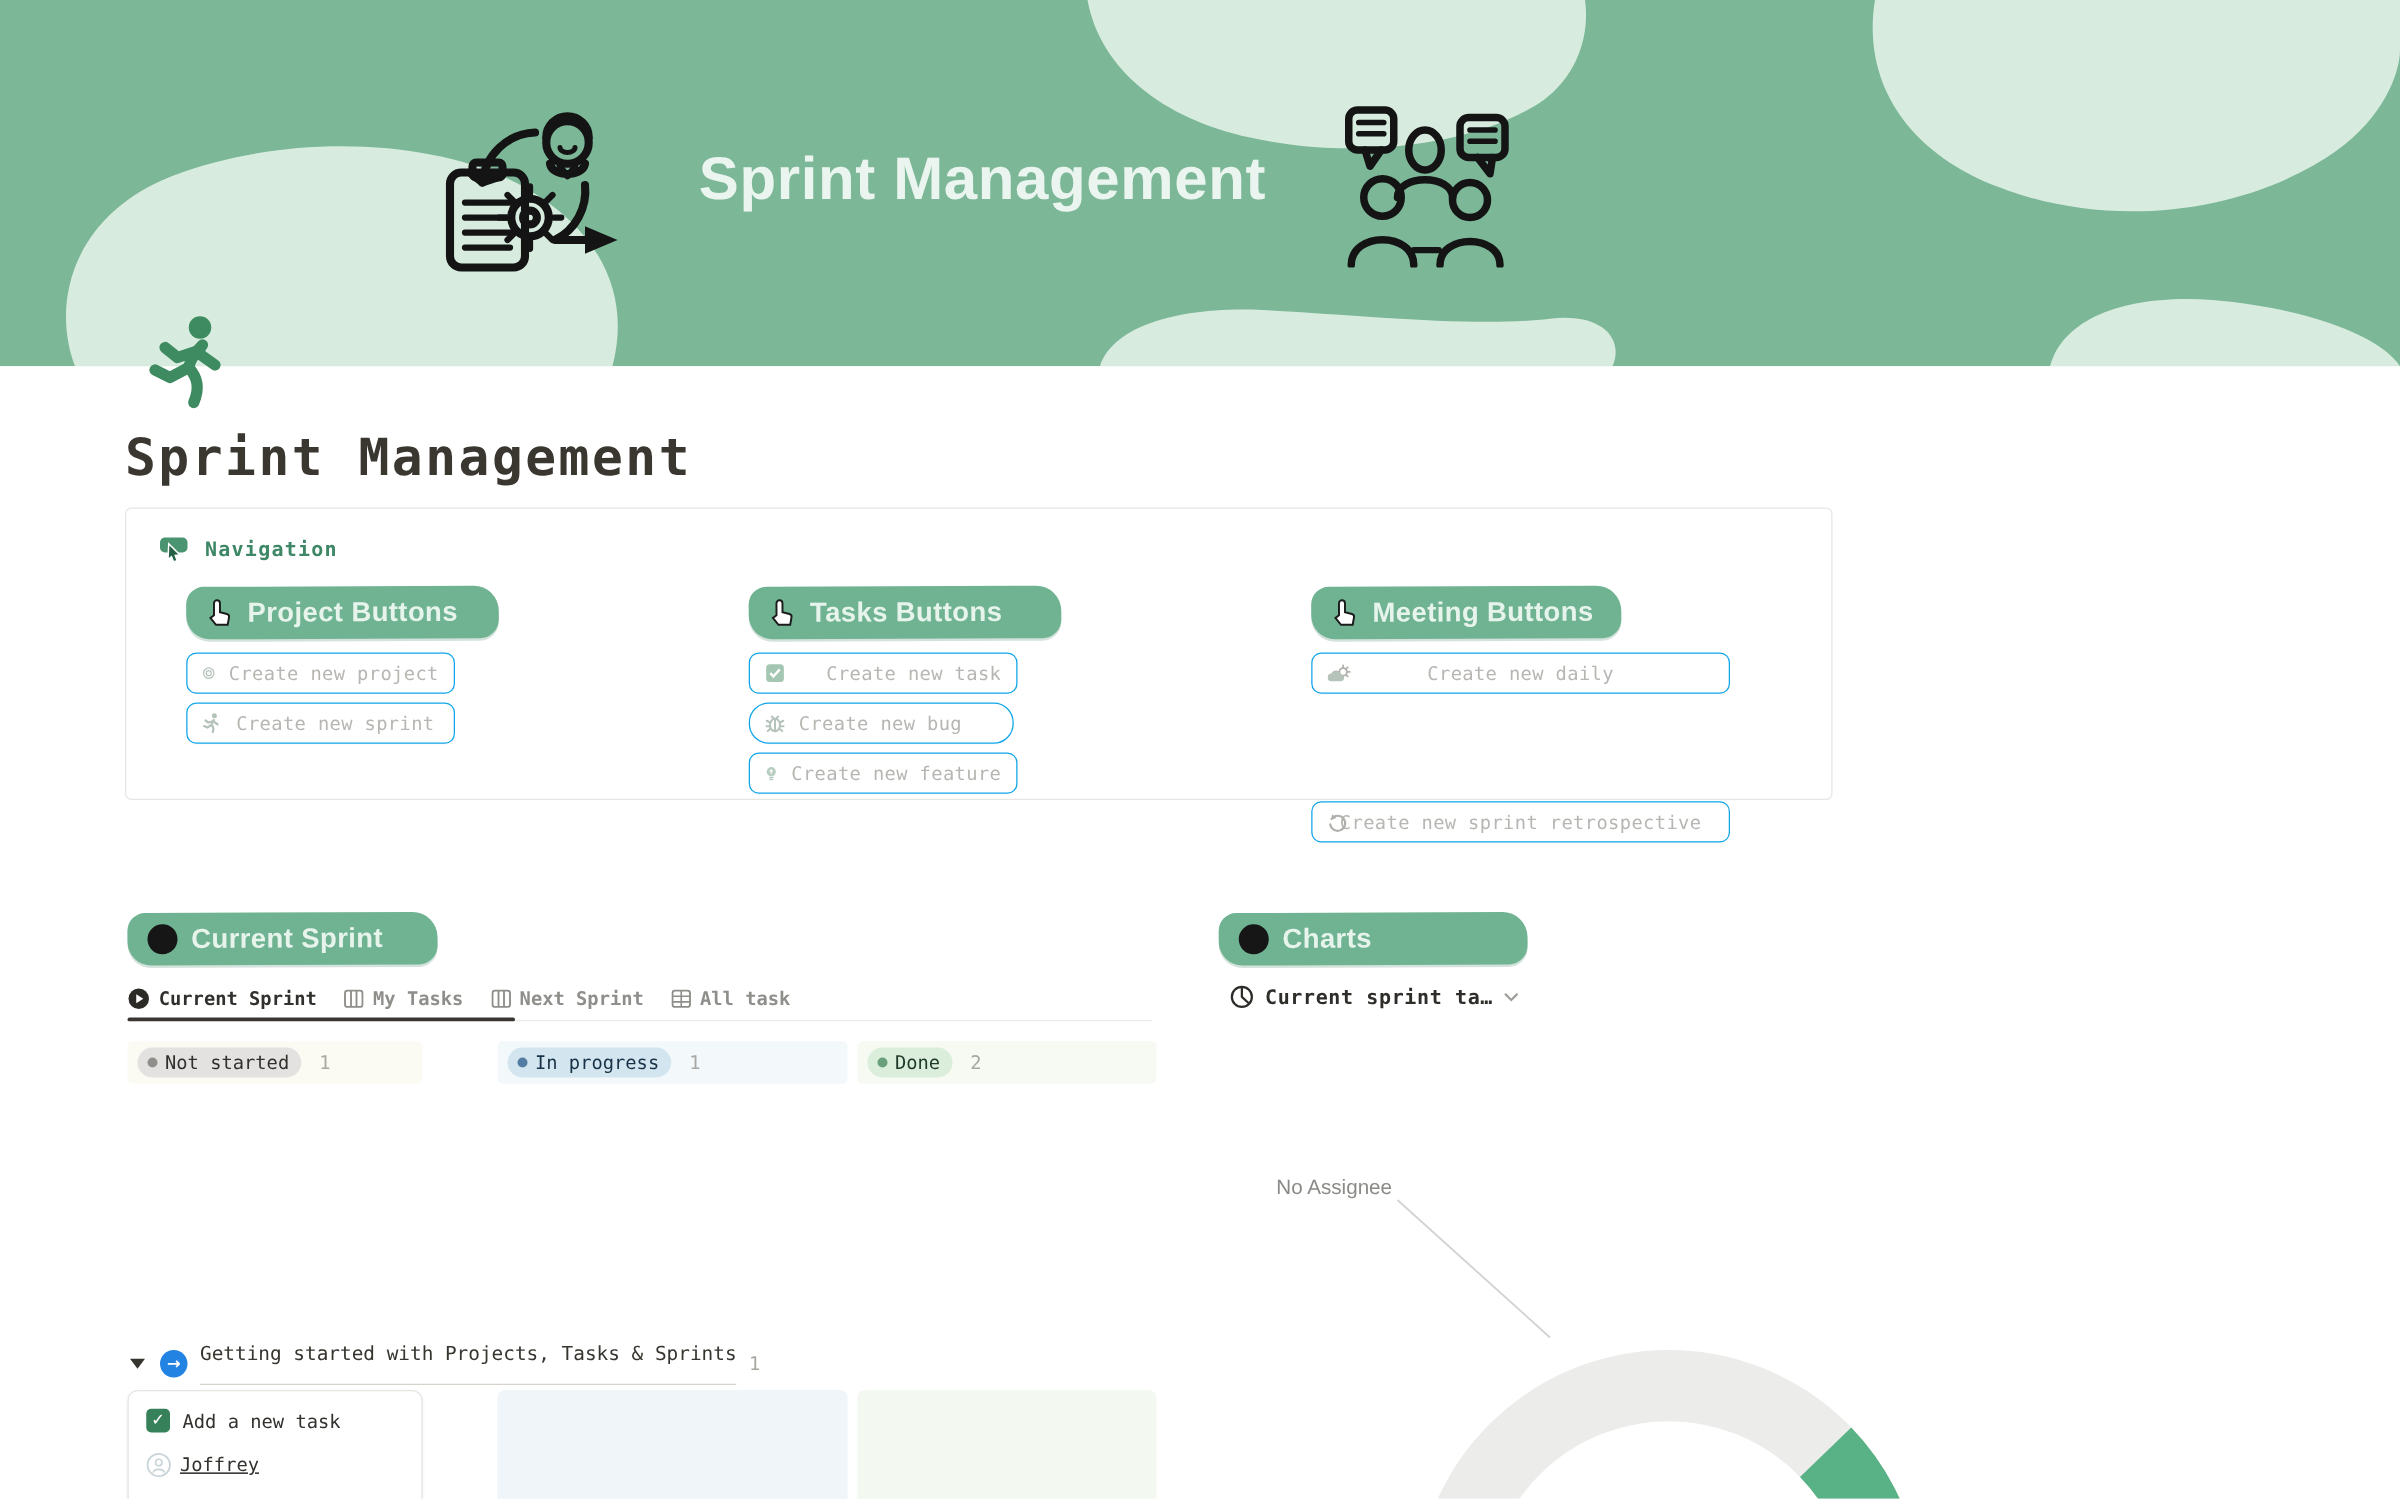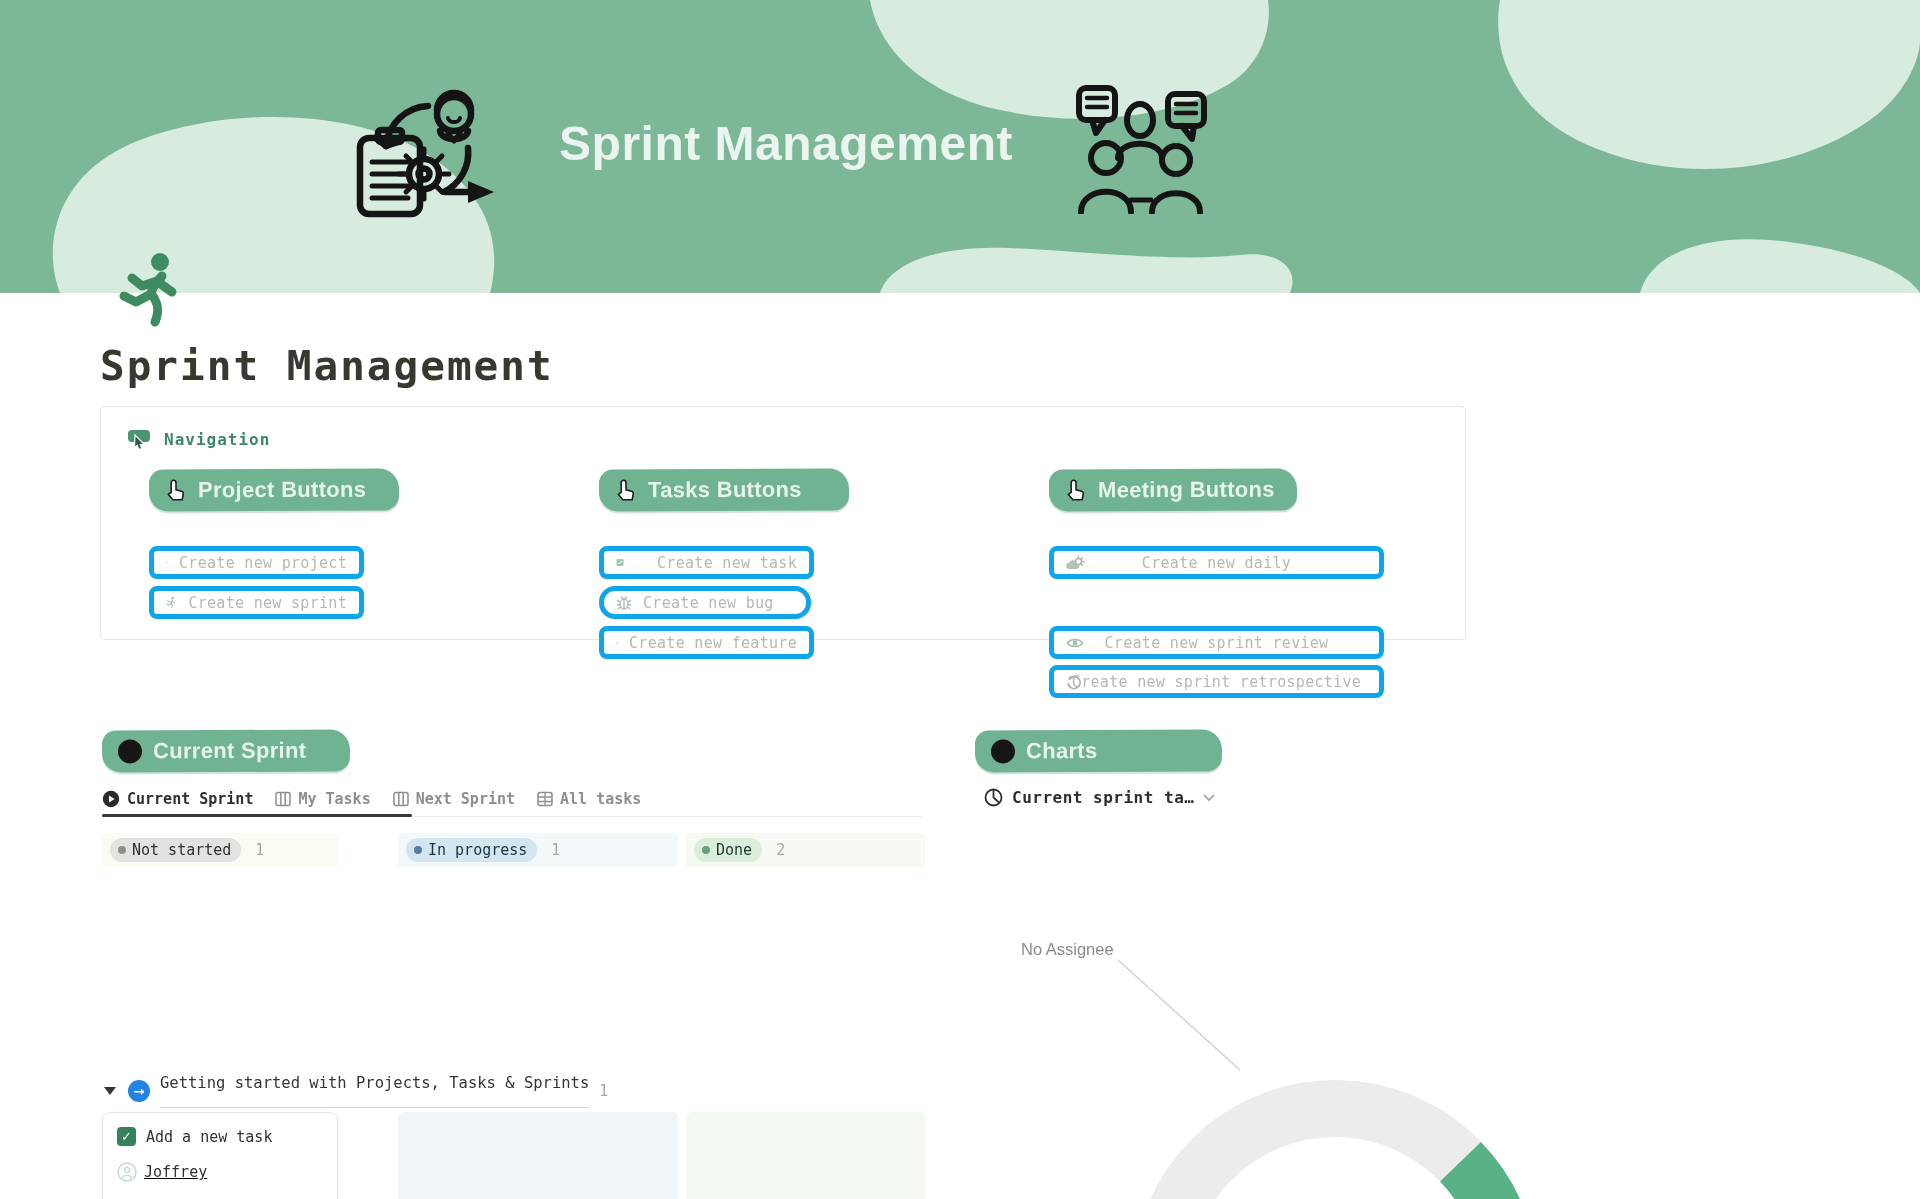--- a/index.html
+++ b/index.html
@@ -23,22 +23,22 @@
   .callout-header { position:absolute; left:26px; top:20px; display:flex; align-items:center; gap:11px; }
   .callout-header .lbl { font-size:16px; font-weight:700; color:#3d8766; letter-spacing:1px; }
 
   .pill { position:absolute; height:42px; background:#6fb392; border-radius:14px 20px 15px 19px;
     display:flex; align-items:center; padding:0 16px; gap:11px; transform:rotate(-.25deg);
     box-shadow:0 2px 0 rgba(96,152,124,.28); }
   .pill-label { font-family:"Liberation Sans", sans-serif; font-weight:700; font-size:22px;
     color:#e7f4ec; letter-spacing:.3px; white-space:nowrap; }
   .pill .dot-black { width:24px; height:24px; border-radius:50%; background:#161616; }
 
-  .nav-btn { position:absolute; height:33px; background:#fff; border:5px solid #0ea5e9; border-radius:8px;
-    display:flex; align-items:center; padding:0 12px; gap:11px; box-shadow:0 1px 1px rgba(0,0,0,.02);margin-top:24px; }
+  .nav-btn { position:absolute; height:33px; background:#fff; border:1px solid #0ea5e9; border-radius:8px;
+    display:flex; align-items:center; padding:0 12px; gap:11px; box-shadow:0 1px 1px rgba(0,0,0,.02); }
   .nav-btn .lbl { font-size:15px; color:#b7b6b2; letter-spacing:.3px; white-space:nowrap; }
   .nav-btn.center { justify-content:center; }
   .nav-btn.center .ic { position:absolute; left:12px; }
 
   
   .tabs { position:absolute; left:102px; top:786px; display:flex; align-items:center; gap:22px; height:26px; }
   .tab { display:flex; align-items:center; gap:7px; font-size:15px; font-weight:600; color:#8f8e8a; white-space:nowrap; }
   .tab.active { color:#32302c; font-weight:700; }
   .tab-underline { position:absolute; left:102px; top:814px; width:310px; height:3px; background:#3a3733; border-radius:2px; z-index:2; }
   .tabs-divider { position:absolute; left:102px; top:816px; width:820px; height:1px; background:#ececea; }
@@ -220,27 +220,20 @@
       <span class="pill-label">Meeting Buttons</span>
     </div>
     <div class="nav-btn center" style="left:948px; top:115px; width:335px;">
       <svg class="ic" width="19" height="16" viewBox="0 0 19 16">
         <circle cx="12.5" cy="6.5" r="3" fill="none" stroke="#b0b0ac" stroke-width="1.5"></circle>
         <path d="M12.5,1.2 v1.6 M17.8,6.5 h-1.6 M16.2,2.8 l-1.1,1.1 M16.2,10.2 l-1.1,-1.1 M12.5,11.8 v-1.6" stroke="#b0b0ac" stroke-width="1.4" stroke-linecap="round"></path>
         <path d="M2.5,14 a3.2,3.2 0 0 1 .6,-6.3 a4,4 0 0 1 7.6,1 a2.7,2.7 0 0 1 .4,5.3 z" fill="#b5c3ba"></path>
       </svg>
       <span class="lbl">Create new daily</span>
     </div>
-    <div class="nav-btn center" style="left:948px; top:195px; width:335px;">
-      <svg class="ic" width="18" height="14" viewBox="0 0 18 14">
-        <path d="M1.5,7 C4,2.5 14,2.5 16.5,7 C14,11.5 4,11.5 1.5,7 Z" fill="none" stroke="#a9bdb2" stroke-width="1.6"></path>
-        <circle cx="9" cy="7" r="2.4" fill="#a9bdb2"></circle>
-      </svg>
-      <span class="lbl">Create new sprint review</span>
-    </div>
     <div class="nav-btn center" style="left:948px; top:234px; width:335px;">
       <svg class="ic" width="16" height="16" viewBox="0 0 16 16">
         <path d="M3.2,5.2 A6,6 0 1 1 2.2,9.5" fill="none" stroke="#b0afab" stroke-width="1.7" stroke-linecap="round"></path>
         <path d="M3.6,1.4 L3.2,5.6 L7.2,4.4 Z" fill="#b0afab"></path>
       </svg>
       <span class="lbl">Create new sprint retrospective</span>
     </div>
   </div>
 
   <div class="pill" style="left:102px; top:730px; width:248px;">
@@ -268,21 +261,21 @@
         <rect x="1" y="1.5" width="14" height="13" rx="2" fill="none" stroke="#8f8e8a" stroke-width="1.5"></rect>
         <path d="M5.8,1.5 v13 M10.2,1.5 v13" stroke="#8f8e8a" stroke-width="1.5"></path>
       </svg>
       <span>Next Sprint</span>
     </div>
     <div class="tab">
       <svg width="16" height="16" viewBox="0 0 16 16">
         <rect x="1" y="1.5" width="14" height="13" rx="2" fill="none" stroke="#8f8e8a" stroke-width="1.5"></rect>
         <path d="M1,6 h14 M1,10.5 h14 M8,1.5 v13" stroke="#8f8e8a" stroke-width="1.3"></path>
       </svg>
-      <span>All tasks</span>
+      <span>All task</span>
     </div>
   </div>
   <div class="tab-underline"></div>
   <div class="tabs-divider"></div>
 
   <div class="status-panel" style="left:102px; width:236px; background:#fbfaf3;">
     <span class="chip" style="background:#e3e2e0; color:#32302c;">
       <span class="dot" style="background:#8f8e8a;"></span>
       <span>Not started</span>
     </span>

